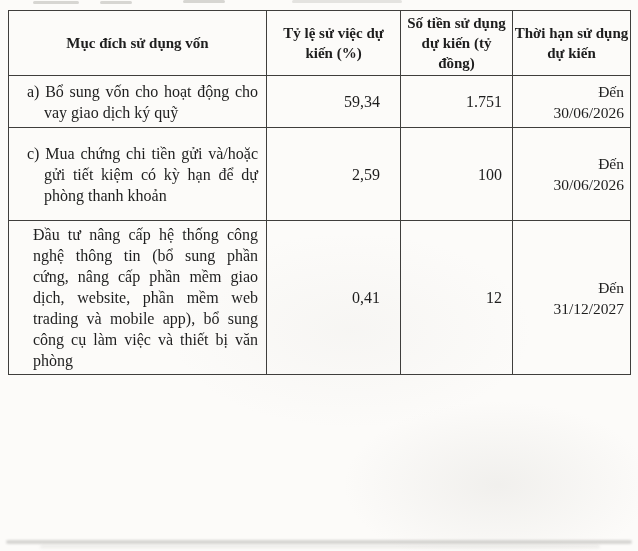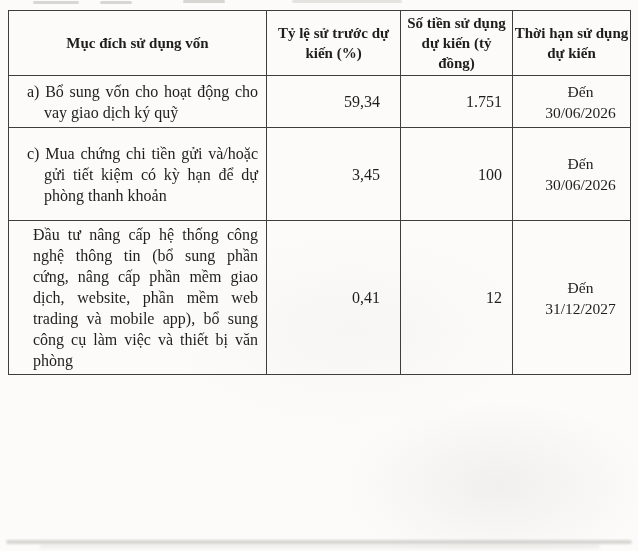--- a/index.html
+++ b/index.html
@@ -56,21 +56,21 @@
 
   
   .c-purpose{text-align:justify;padding:3px 8px 3px 14px;}
   .r-sub .c-purpose{padding-left:35px;text-indent:-17px;}
   .r-plain .c-purpose{padding-left:24px;}
   .r-section td{font-weight:bold;font-style:italic;font-size:15.5px;letter-spacing:-0.3px;line-height:22px;}
 
   
   .c-ratio{text-align:right;padding-right:20px;}
   .c-amount{text-align:right;padding-right:10px;}
-  .c-term{text-align:center;padding-left:24px;font-size:15.5px;}
+  .c-term{text-align:right;padding-left:24px;font-size:15.5px;}
 
   
   tr.h-head{height:45px;}
   tr.h-r1{height:53px;}
   tr.h-ra{height:52px;}
   tr.h-rb{height:67px;}
   tr.h-rc{height:93px;}
   tr.h-r2{height:73px;}
   tr.h-rit{height:128px;}
 
@@ -97,35 +97,35 @@
   <table class="main">
     <colgroup>
         <col class="c1">
         <col class="c2">
         <col class="c3">
         <col class="c4">
       </colgroup>
     <thead>
       <tr class="h-head">
         <th>Mục đích sử dụng vốn</th>
-        <th>Tỷ lệ sử trước dự kiến (%)</th>
+        <th>Tỷ lệ sử việc dự kiến (%)</th>
         <th>Số tiền sử dụng dự kiến (tỷ đồng)</th>
         <th>Thời hạn sử dụng dự kiến</th>
       </tr>
     </thead>
     <tbody>
       <tr class="h-ra r-sub">
         <td class="c-purpose">a) Bổ sung vốn cho hoạt động cho vay giao dịch ký quỹ</td>
         <td class="c-ratio">59,34</td>
         <td class="c-amount">1.751</td>
         <td class="c-term">Đến 30/06/2026</td>
       </tr>
       <tr class="h-rc r-sub">
         <td class="c-purpose">c) Mua chứng chi tiền gửi và/hoặc gửi tiết kiệm có kỳ hạn để dự phòng thanh khoản</td>
-        <td class="c-ratio">3,45</td>
+        <td class="c-ratio">2,59</td>
         <td class="c-amount">100</td>
         <td class="c-term">Đến 30/06/2026</td>
       </tr>
       <tr class="h-rit r-plain">
         <td class="c-purpose">Đầu tư nâng cấp hệ thống công nghệ thông tin (bổ sung phần cứng, nâng cấp phần mềm giao dịch, website, phần mềm web trading và mobile app), bổ sung công cụ làm việc và thiết bị văn phòng</td>
         <td class="c-ratio">0,41</td>
         <td class="c-amount">12</td>
         <td class="c-term">Đến 31/12/2027</td>
       </tr>
 

